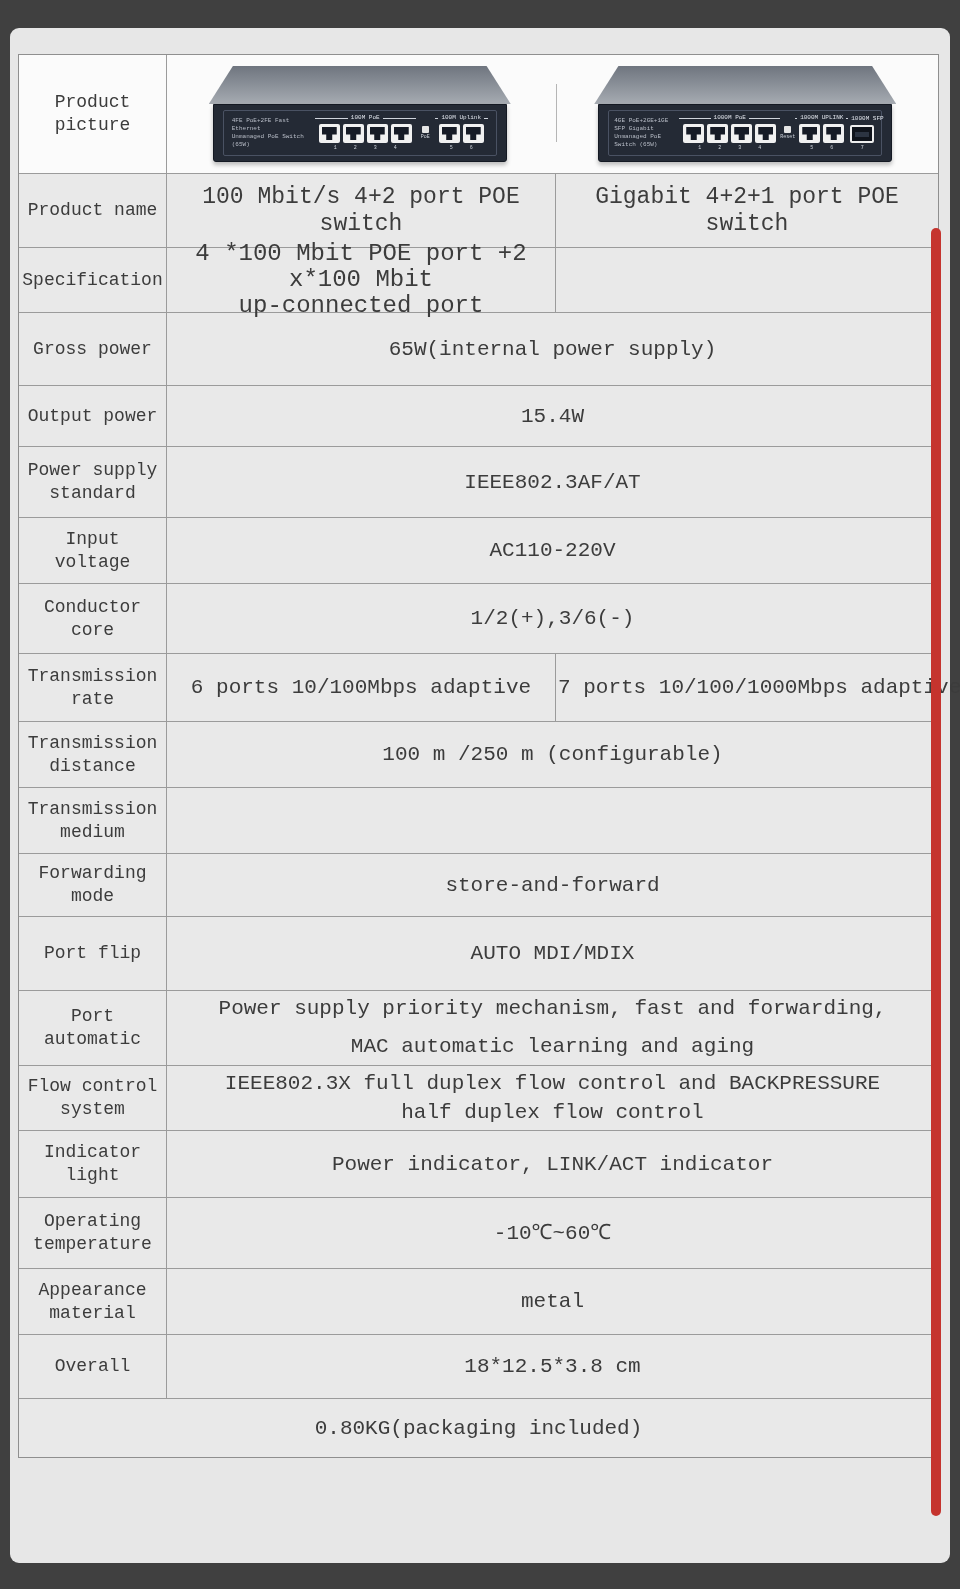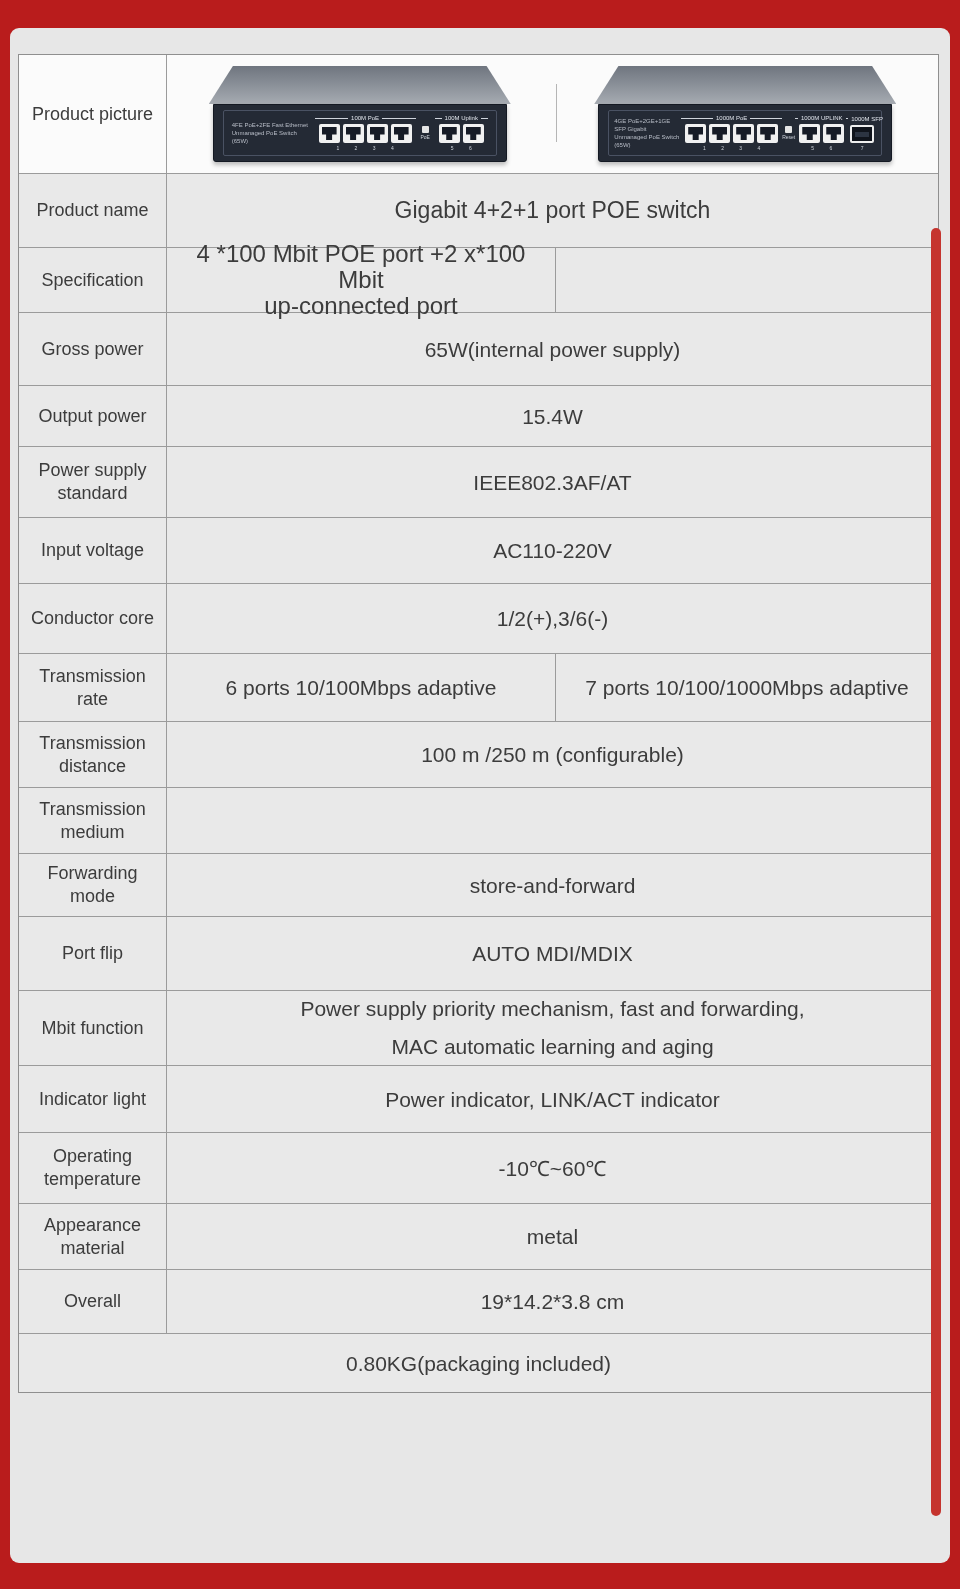--- a/index.html
+++ b/index.html
@@ -1,17 +1,17 @@
 <!DOCTYPE html>
 <html><head>
 <meta charset="utf-8">
 <style>
   * { margin:0; padding:0; box-sizing:border-box; }
   html,body { width:960px; height:1589px; background:#ffffff; font-family:"Liberation Sans", sans-serif; overflow:hidden; }
-  #stage { position:relative; width:960px; height:1589px; background:#b91c1c; }
+  #stage { position:relative; width:960px; height:1589px; background:#404040;font-family:Liberation Mono, monospace; }
 
   .panel { position:absolute; left:10px; top:28px; width:940px; height:1535px;
            background:#e7e7e7; border-radius:9px; }
 
   .spec-table { position:absolute; left:18px; top:54px; width:921px;
                 border:1px solid #8f8f8f; background:#e9e9e9; }
   .row { display:flex; width:100%; border-bottom:1px solid #9b9b9b; }
   .row:last-child { border-bottom:none; }
   .cell { display:flex; align-items:center; justify-content:center; text-align:center;
           color:#3c3c3c; }
@@ -154,20 +154,21 @@
               </div>
             </div>
           </div>
         </div>
 
       </div>
     </div>
 
     <div class="row" style="height:74px">
       <div class="cell label">Product name</div>
+      <div class="cell value name split" style="max-width:389px;flex:0 0 389px">100 Mbit/s 4+2 port POE switch</div>
       <div class="cell value name">Gigabit 4+2+1 port POE switch</div>
     </div>
 
     <div class="row" style="height:65px">
       <div class="cell label">Specification</div>
       <div class="cell value split" style="max-width:389px;flex:0 0 389px;font-size:24px;line-height:26px">4 *100 Mbit POE port +2 x*100 Mbit
 up-connected port</div>
     </div>
 
     <div class="row" style="height:73px">
@@ -215,44 +216,49 @@
       <div class="cell label">Forwarding mode</div>
       <div class="cell value">store-and-forward</div>
     </div>
 
     <div class="row" style="height:74px">
       <div class="cell label">Port flip</div>
       <div class="cell value">AUTO MDI/MDIX</div>
     </div>
 
     <div class="row" style="height:75px">
-      <div class="cell label">Mbit function</div>
+      <div class="cell label">Port automatic</div>
       <div class="cell value wide-gap">Power supply priority mechanism, fast and forwarding,
 MAC automatic learning and aging</div>
     </div>
 
+    <div class="row" style="height:65px">
+      <div class="cell label">Flow control system</div>
+      <div class="cell value" style="line-height:29px">IEEE802.3X full duplex flow control and BACKPRESSURE
+half duplex flow control</div>
+    </div>
 
     <div class="row" style="height:67px">
       <div class="cell label">Indicator light</div>
       <div class="cell value">Power indicator, LINK/ACT indicator</div>
     </div>
 
     <div class="row" style="height:71px">
       <div class="cell label">Operating temperature</div>
       <div class="cell value">-10℃~60℃</div>
     </div>
 
     <div class="row" style="height:66px">
       <div class="cell label">Appearance material</div>
       <div class="cell value">metal</div>
     </div>
 
     <div class="row" style="height:64px">
       <div class="cell label">Overall</div>
-      <div class="cell value">19*14.2*3.8 cm</div>
+      <div class="cell value">18*12.5*3.8 cm</div>
     </div>
 
     <div class="row" style="height:58px">
       <div class="cell value">0.80KG(packaging included)</div>
     </div>
 
   </div>
 
   <div class="red-bar" style="background: rgb(197, 52, 46);"></div>
 </div>

